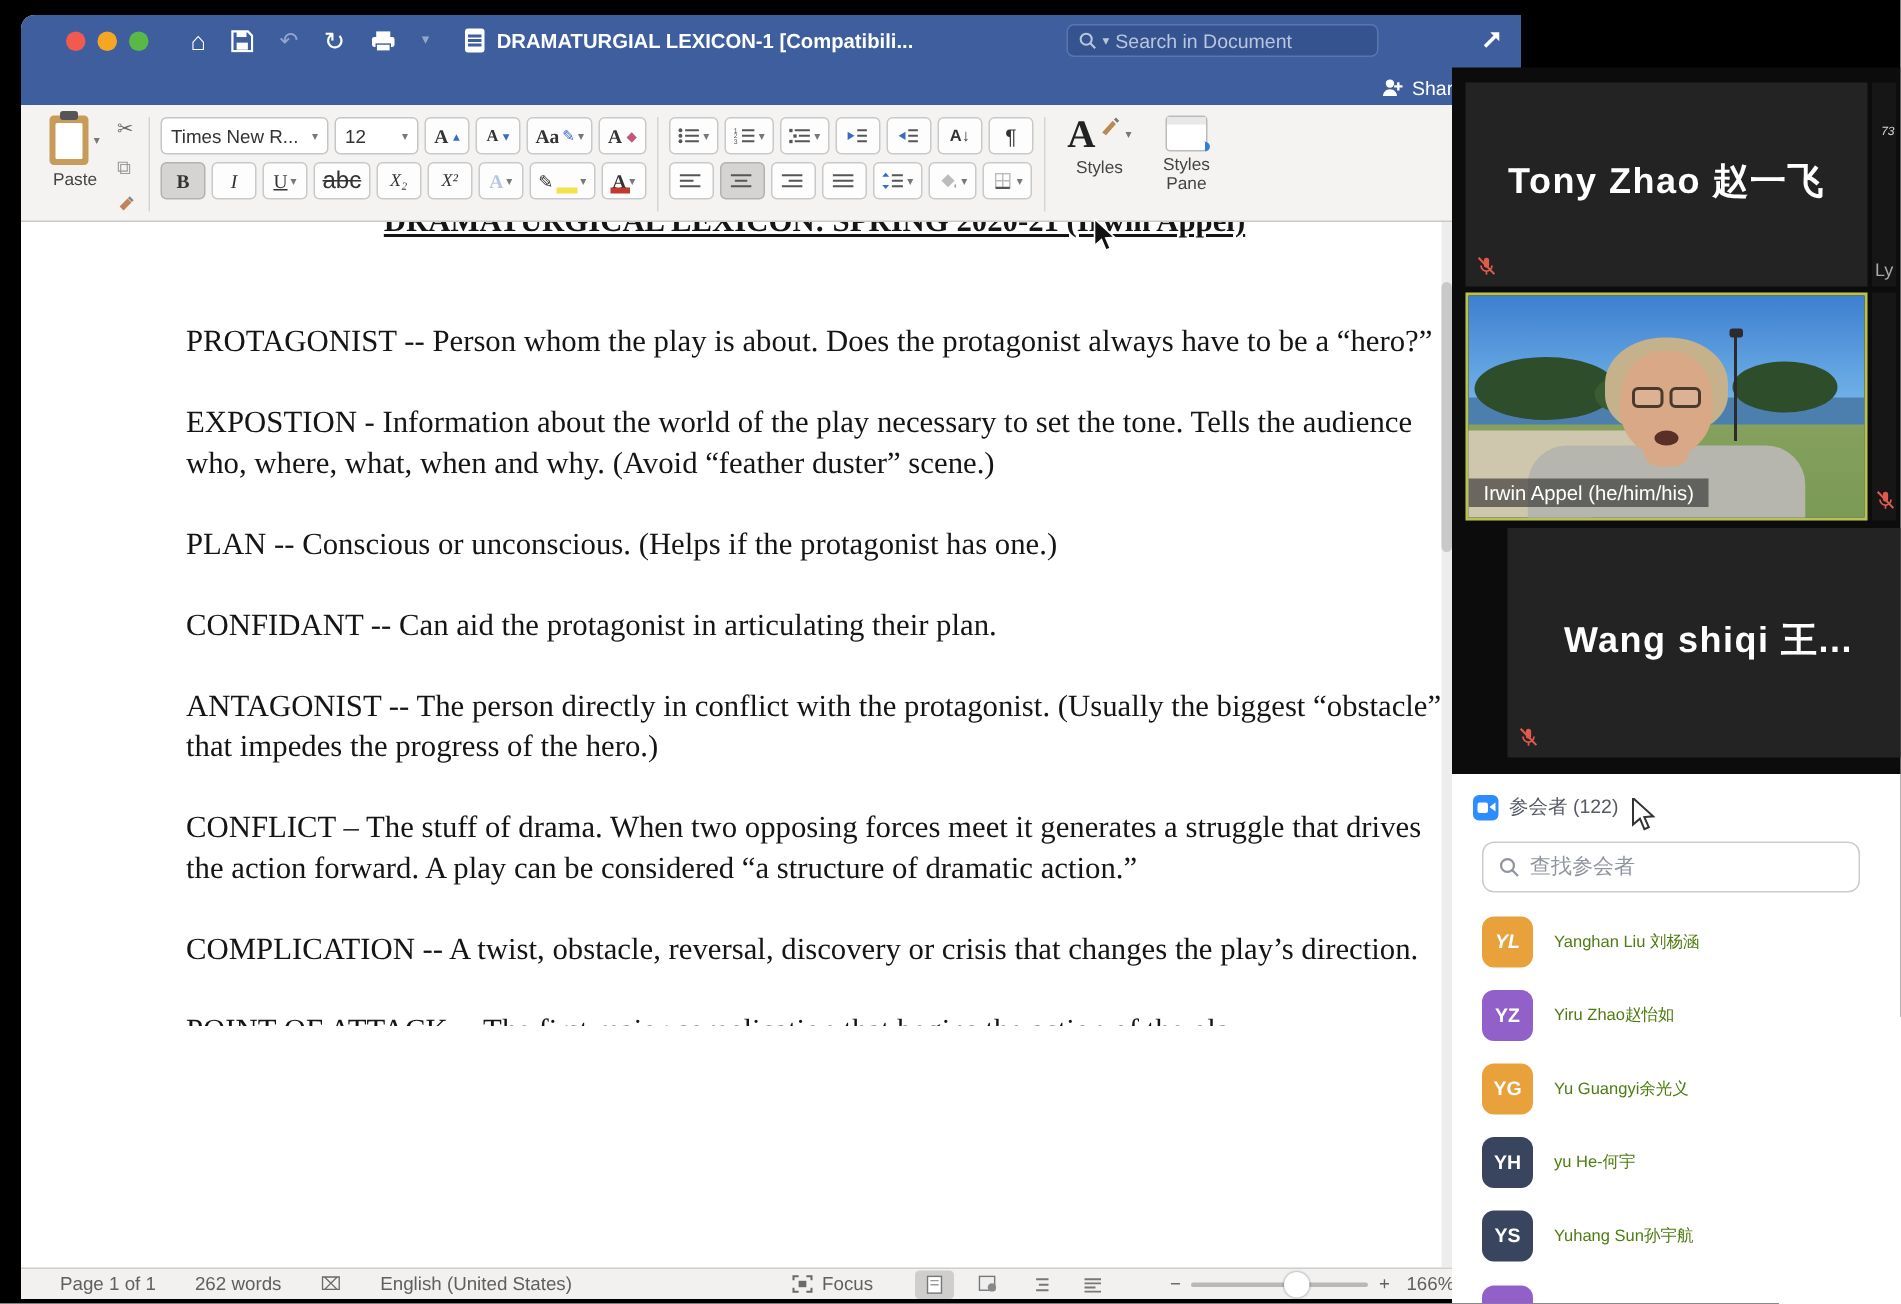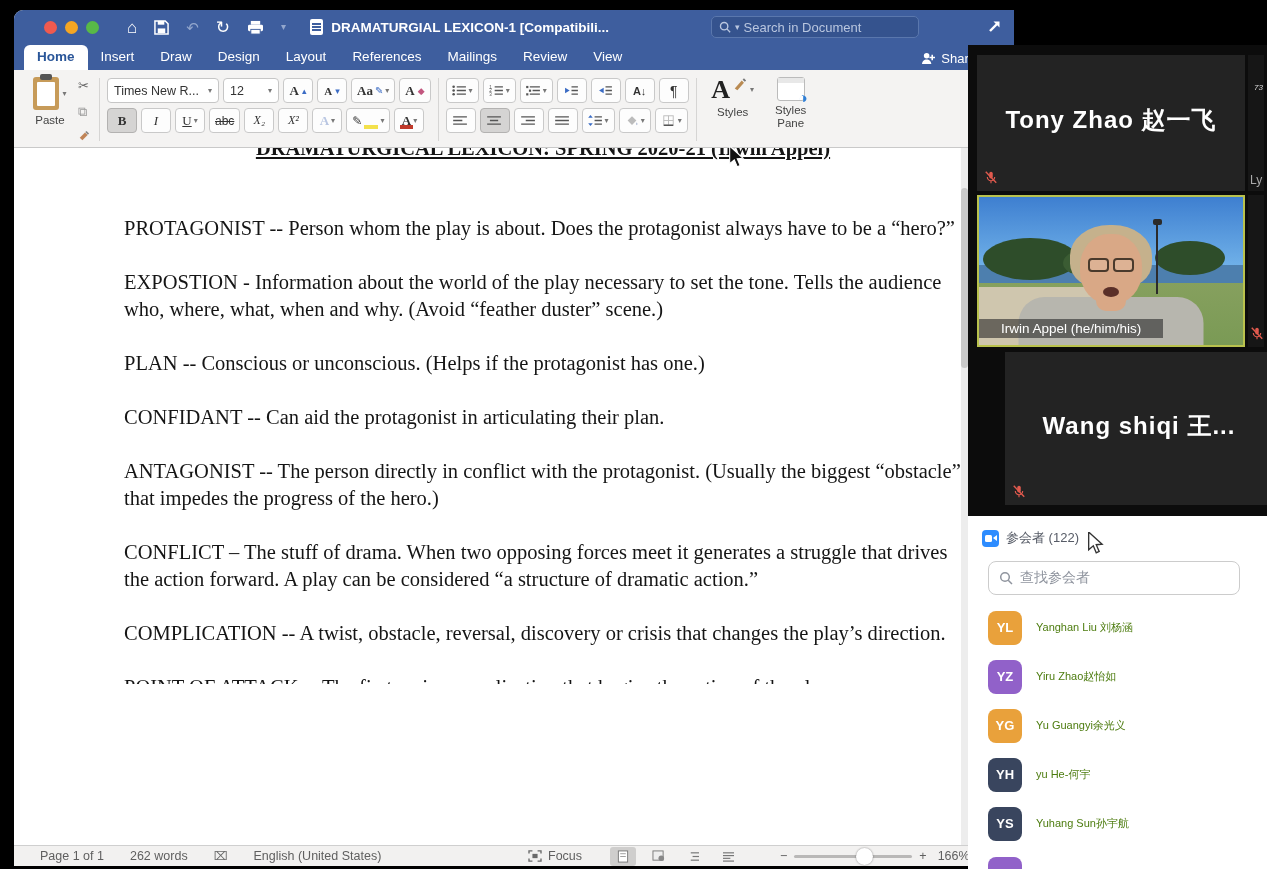--- a/index.html
+++ b/index.html
@@ -54,21 +54,21 @@
            display:flex; align-items:center; justify-content:space-between; padding:0 6px; font-size:12.5px; color:#333;}
   .combo .caret{ font-size:8px; color:#777; margin-left:6px;}
   .fname{ width:112px; } .fsize{ width:56px; }
   .rbtn { background:#fdfdfd; border:1px solid #c9c9c9; border-radius:4px; height:25px; min-width:30px;
           display:flex; align-items:center; justify-content:center; font-size:13px; color:#333; padding:0 5px; gap:2px;}
   .rbtn.sel { background:#d5d4d3; border-color:#b3b2b1; }
   .rbtn .caret { font-size:8px; color:#777; }
   .b{font-weight:bold; font-family:"Liberation Serif",serif;}
   .i{font-style:italic; font-family:"Liberation Serif",serif;}
   .u{text-decoration:underline; font-family:"Liberation Serif",serif;}
-  .strike{text-decoration:line-through; font-size:12px;}
+  .strike{text-decoration:line-through; font-size:16px;}
   .grow::after{content:"▴"; color:#3a6bc4; font-size:9px; margin-left:1px;}
   .shrink::after{content:"▾"; color:#3a6bc4; font-size:9px; margin-left:1px;}
   .aa-sub{color:#3a6bc4; font-size:10px;}
   .clear-fmt{position:relative;} .clear-fmt::after{content:"◆"; color:#c2567e; font-size:9px; margin-left:1px;}
   .ghost{color:#b9c6e2;}
   .hl-bar{display:inline-block; width:14px; height:4px; background:#f3e14c; margin-top:12px;}
   .fc{position:relative; font-family:"Liberation Serif",serif;}
   .fc::after{content:""; position:absolute; left:5px; bottom:3px; width:13px; height:4px; background:#c0392b;}
   .pen{font-size:12px;}
   .lines { width:15px; height:11px; }
@@ -139,21 +139,21 @@
   .head { position:absolute; left:50%; transform:translateX(-50%); top:9px; width:62px; height:70px;
           background:#d9a886; border-radius:46%; }
   .glasses { position:absolute; left:50%; transform:translateX(-50%); top:33px; width:54px; height:15px; display:flex; gap:4px; justify-content:center;}
   .lens { width:21px; height:14px; border:2.5px solid #4a3a2c; border-radius:4px; background:rgba(255,255,255,.12);}
   .mouth { position:absolute; left:50%; transform:translateX(-50%); top:62px; width:16px; height:10px;
            background:#5a2f28; border-radius:50%; }
   .shirt { position:absolute; left:50%; transform:translateX(-50%); bottom:-4px; width:185px; height:52px;
            background:#b7b6ae; border-radius:26px 26px 0 0; }
   .collar{ position:absolute; left:50%; transform:translateX(-50%); bottom:34px; width:30px; height:16px; background:#d9a886; border-radius:0 0 10px 10px;}
   .name-tag { position:absolute; left:0; bottom:7px; background:rgba(40,40,40,.6); color:#fff;
-              font-size:13.5px; padding:2px 22px; }
+              font-size:13.5px; padding:2px 10px; }
 
   
   .participants { position:absolute; left:0; top:471px; width:340px; height:353px; background:#fff; }
   .p-header { display:flex; align-items:center; gap:7px; padding:13px 0 0 14px; }
   .cam-icon { width:17px; height:17px; background:#2d8cff; border-radius:4px; position:relative; }
   .cam-icon::before{content:""; position:absolute; left:3px; top:5px; width:7px; height:7px; background:#fff; border-radius:1.5px;}
   .cam-icon::after{content:""; position:absolute; right:2.5px; top:5.5px; width:0; height:0;
       border-right:4px solid #fff; border-top:3px solid transparent; border-bottom:3px solid transparent;}
   .p-title { font-size:13px; color:#565b66; }
   .p-search { margin:14px 0 0 20px; width:252px; height:34px; border:1.5px solid #ccc; border-radius:8px;
@@ -207,31 +207,20 @@
     </div>
     <div class="expand-btn">
       <svg width="16" height="16" viewBox="0 0 16 16">
           <path d="M3 13 L11 5" stroke="#fff" stroke-width="2.4"></path>
           <path d="M6.5 3.5 h6 v6 z" fill="#fff"></path>
         </svg>
     </div>
   </div>
 
   <div class="tabrow">
-    <div class="tabs">
-        <div class="tab active">Home</div>
-        <div class="tab">Insert</div>
-        <div class="tab">Draw</div>
-        <div class="tab">Design</div>
-        <div class="tab">Layout</div>
-        <div class="tab">References</div>
-        <div class="tab">Mailings</div>
-        <div class="tab">Review</div>
-        <div class="tab">View</div>
-      </div>
     <div class="share-btn">
       <svg width="15" height="13" viewBox="0 0 16 14">
           <circle cx="6" cy="4" r="3" fill="#fff"></circle>
           <path d="M1 13c0-3 2.3-5 5-5s5 2 5 5z" fill="#fff"></path>
           <path d="M12 3v6 M9 6h6" stroke="#fff" stroke-width="1.7"></path>
         </svg>
       <span>Share</span>
     </div>
   </div>
 
@@ -633,21 +622,21 @@
     </div>
     <div class="p-search">
       <svg width="14" height="14" viewBox="0 0 14 14">
           <circle cx="6" cy="6" r="4.3" fill="none" stroke="#8f949e" stroke-width="1.5"></circle>
           <line x1="9.2" y1="9.2" x2="13" y2="13" stroke="#8f949e" stroke-width="1.5"></line>
         </svg>
       <span class="ph">查找参会者</span>
     </div>
     <div class="p-list">
         <div class="p-item">
-          <div class="p-avatar" style="background: rgb(233, 161, 59);">YL</div>
+          <div class="p-avatar" style="background: rgb(233, 161, 59); font-style: italic;">YL</div>
           <div class="p-name">Yanghan Liu 刘杨涵</div>
         </div>
         <div class="p-item">
           <div class="p-avatar" style="background: rgb(145, 97, 201);">YZ</div>
           <div class="p-name">Yiru Zhao赵怡如</div>
         </div>
         <div class="p-item">
           <div class="p-avatar" style="background: rgb(233, 161, 59);">YG</div>
           <div class="p-name">Yu Guangyi余光义</div>
         </div>

